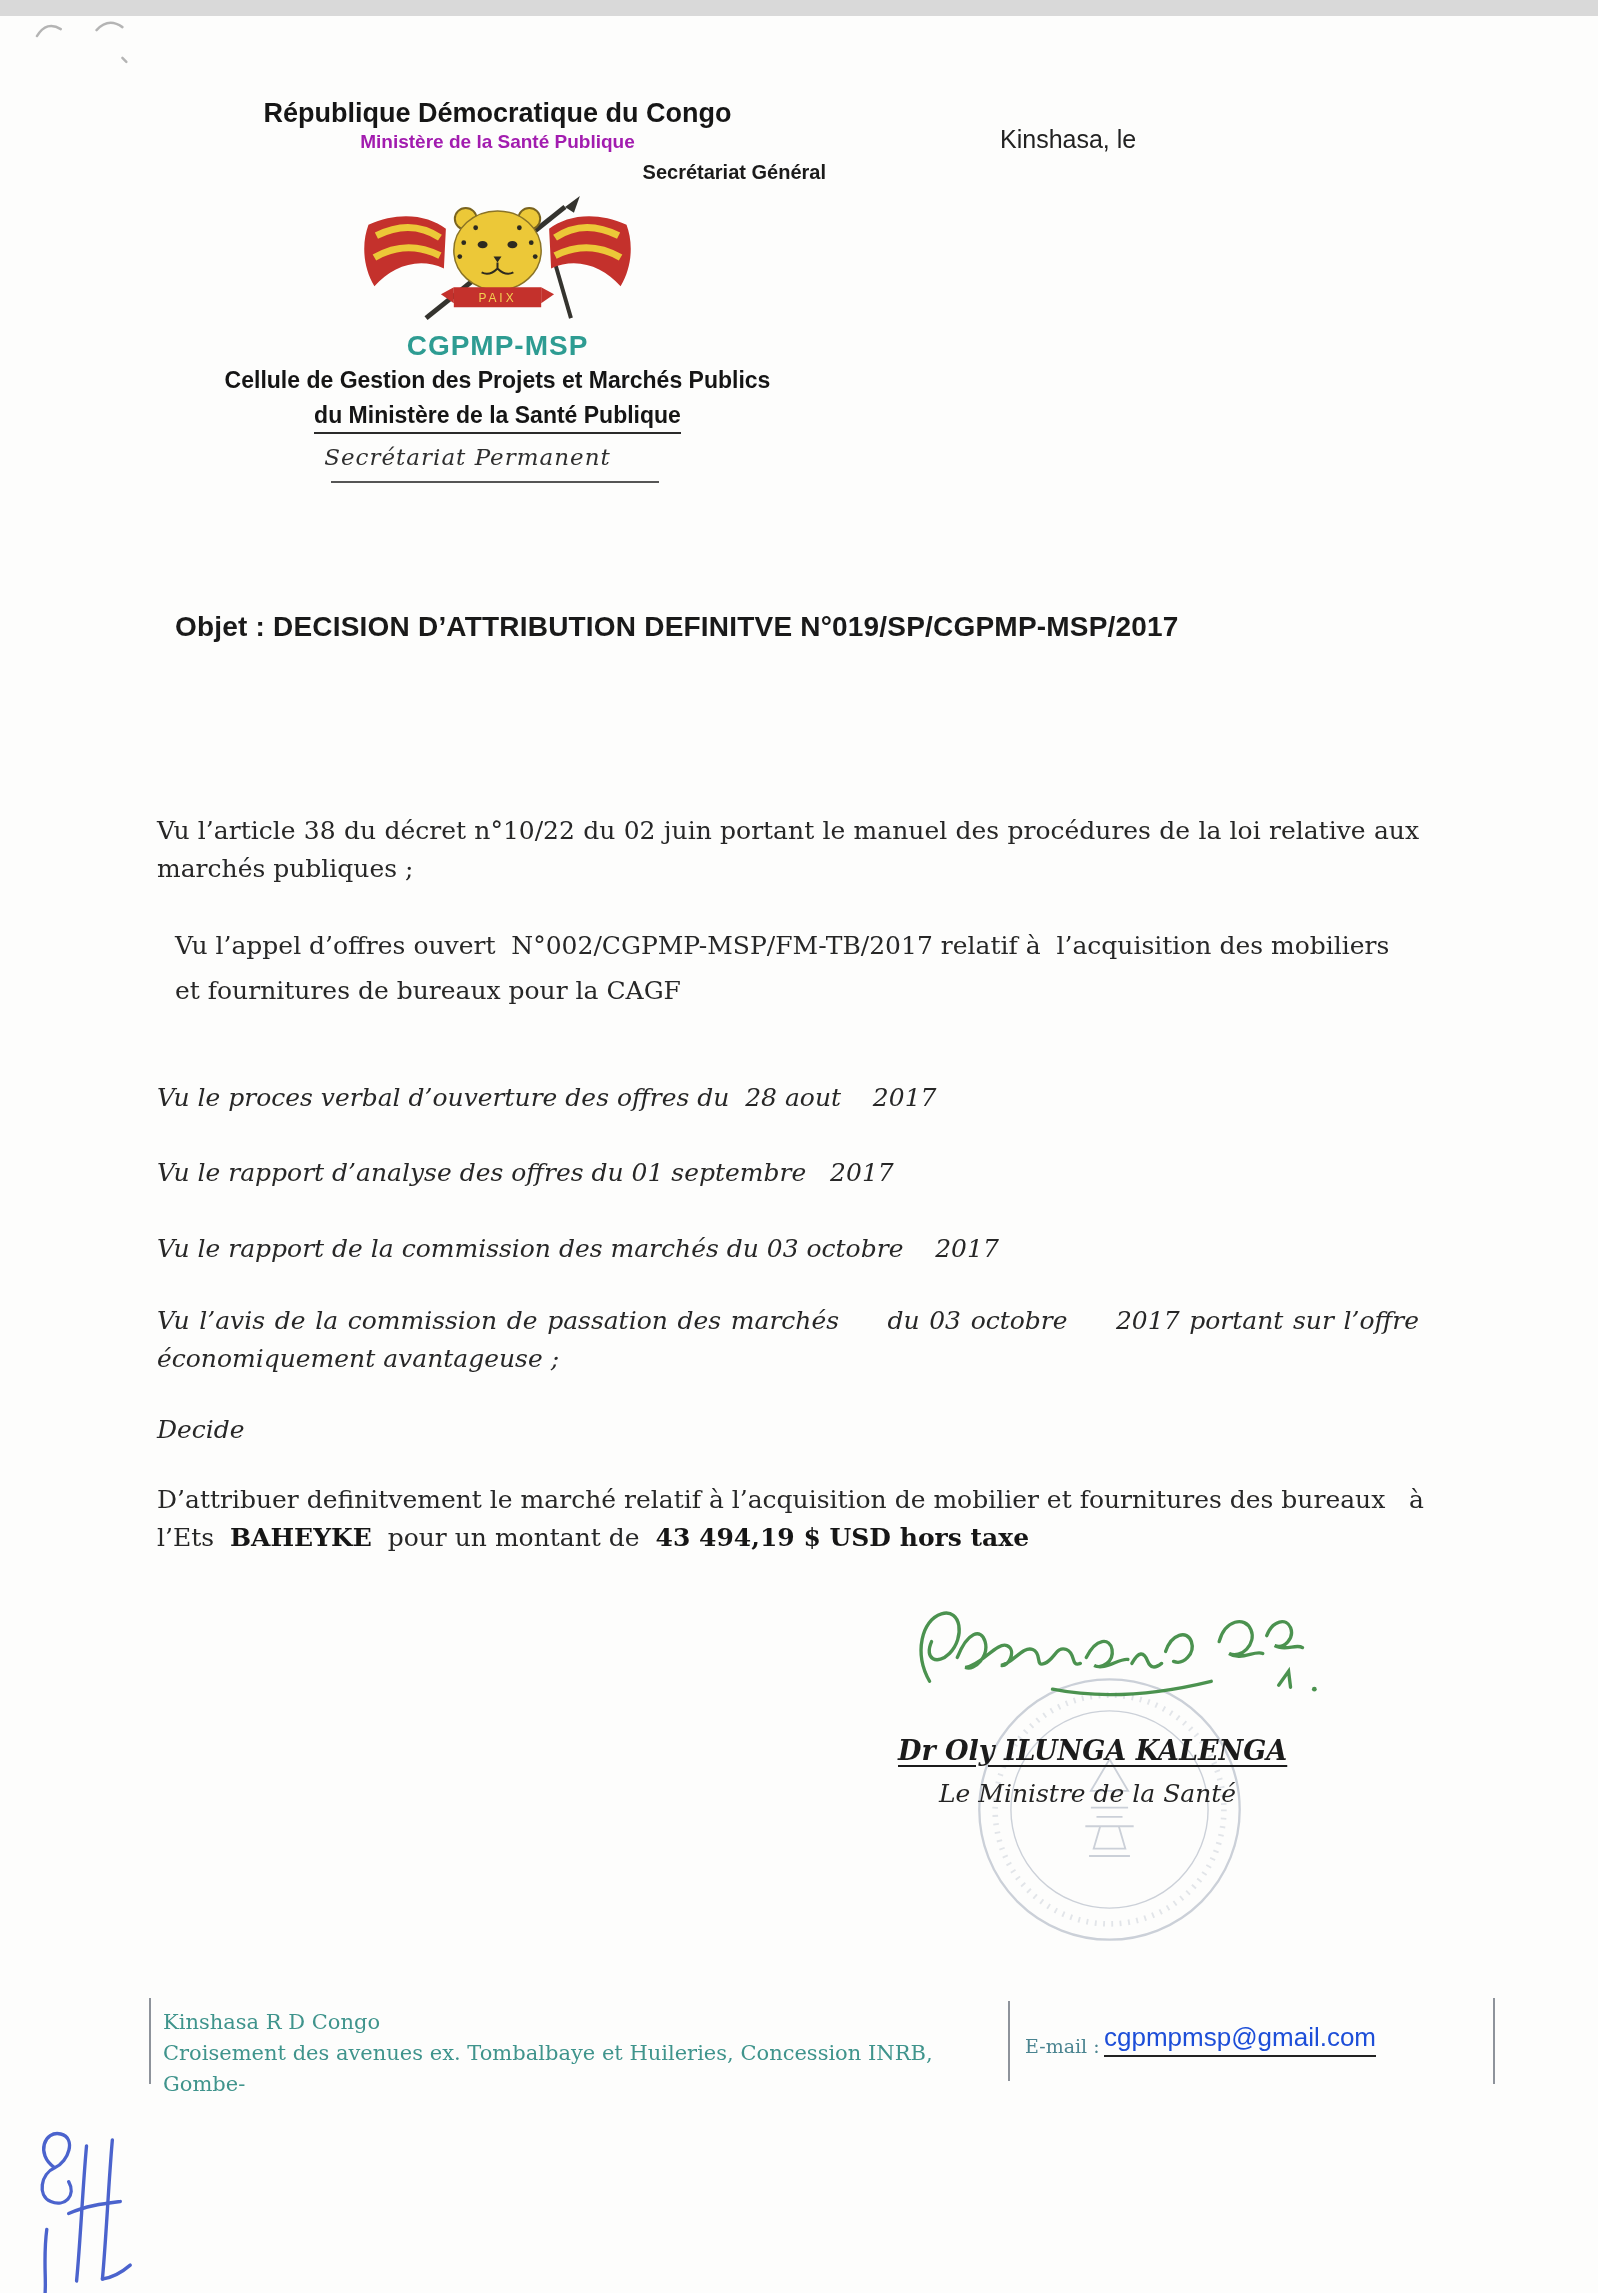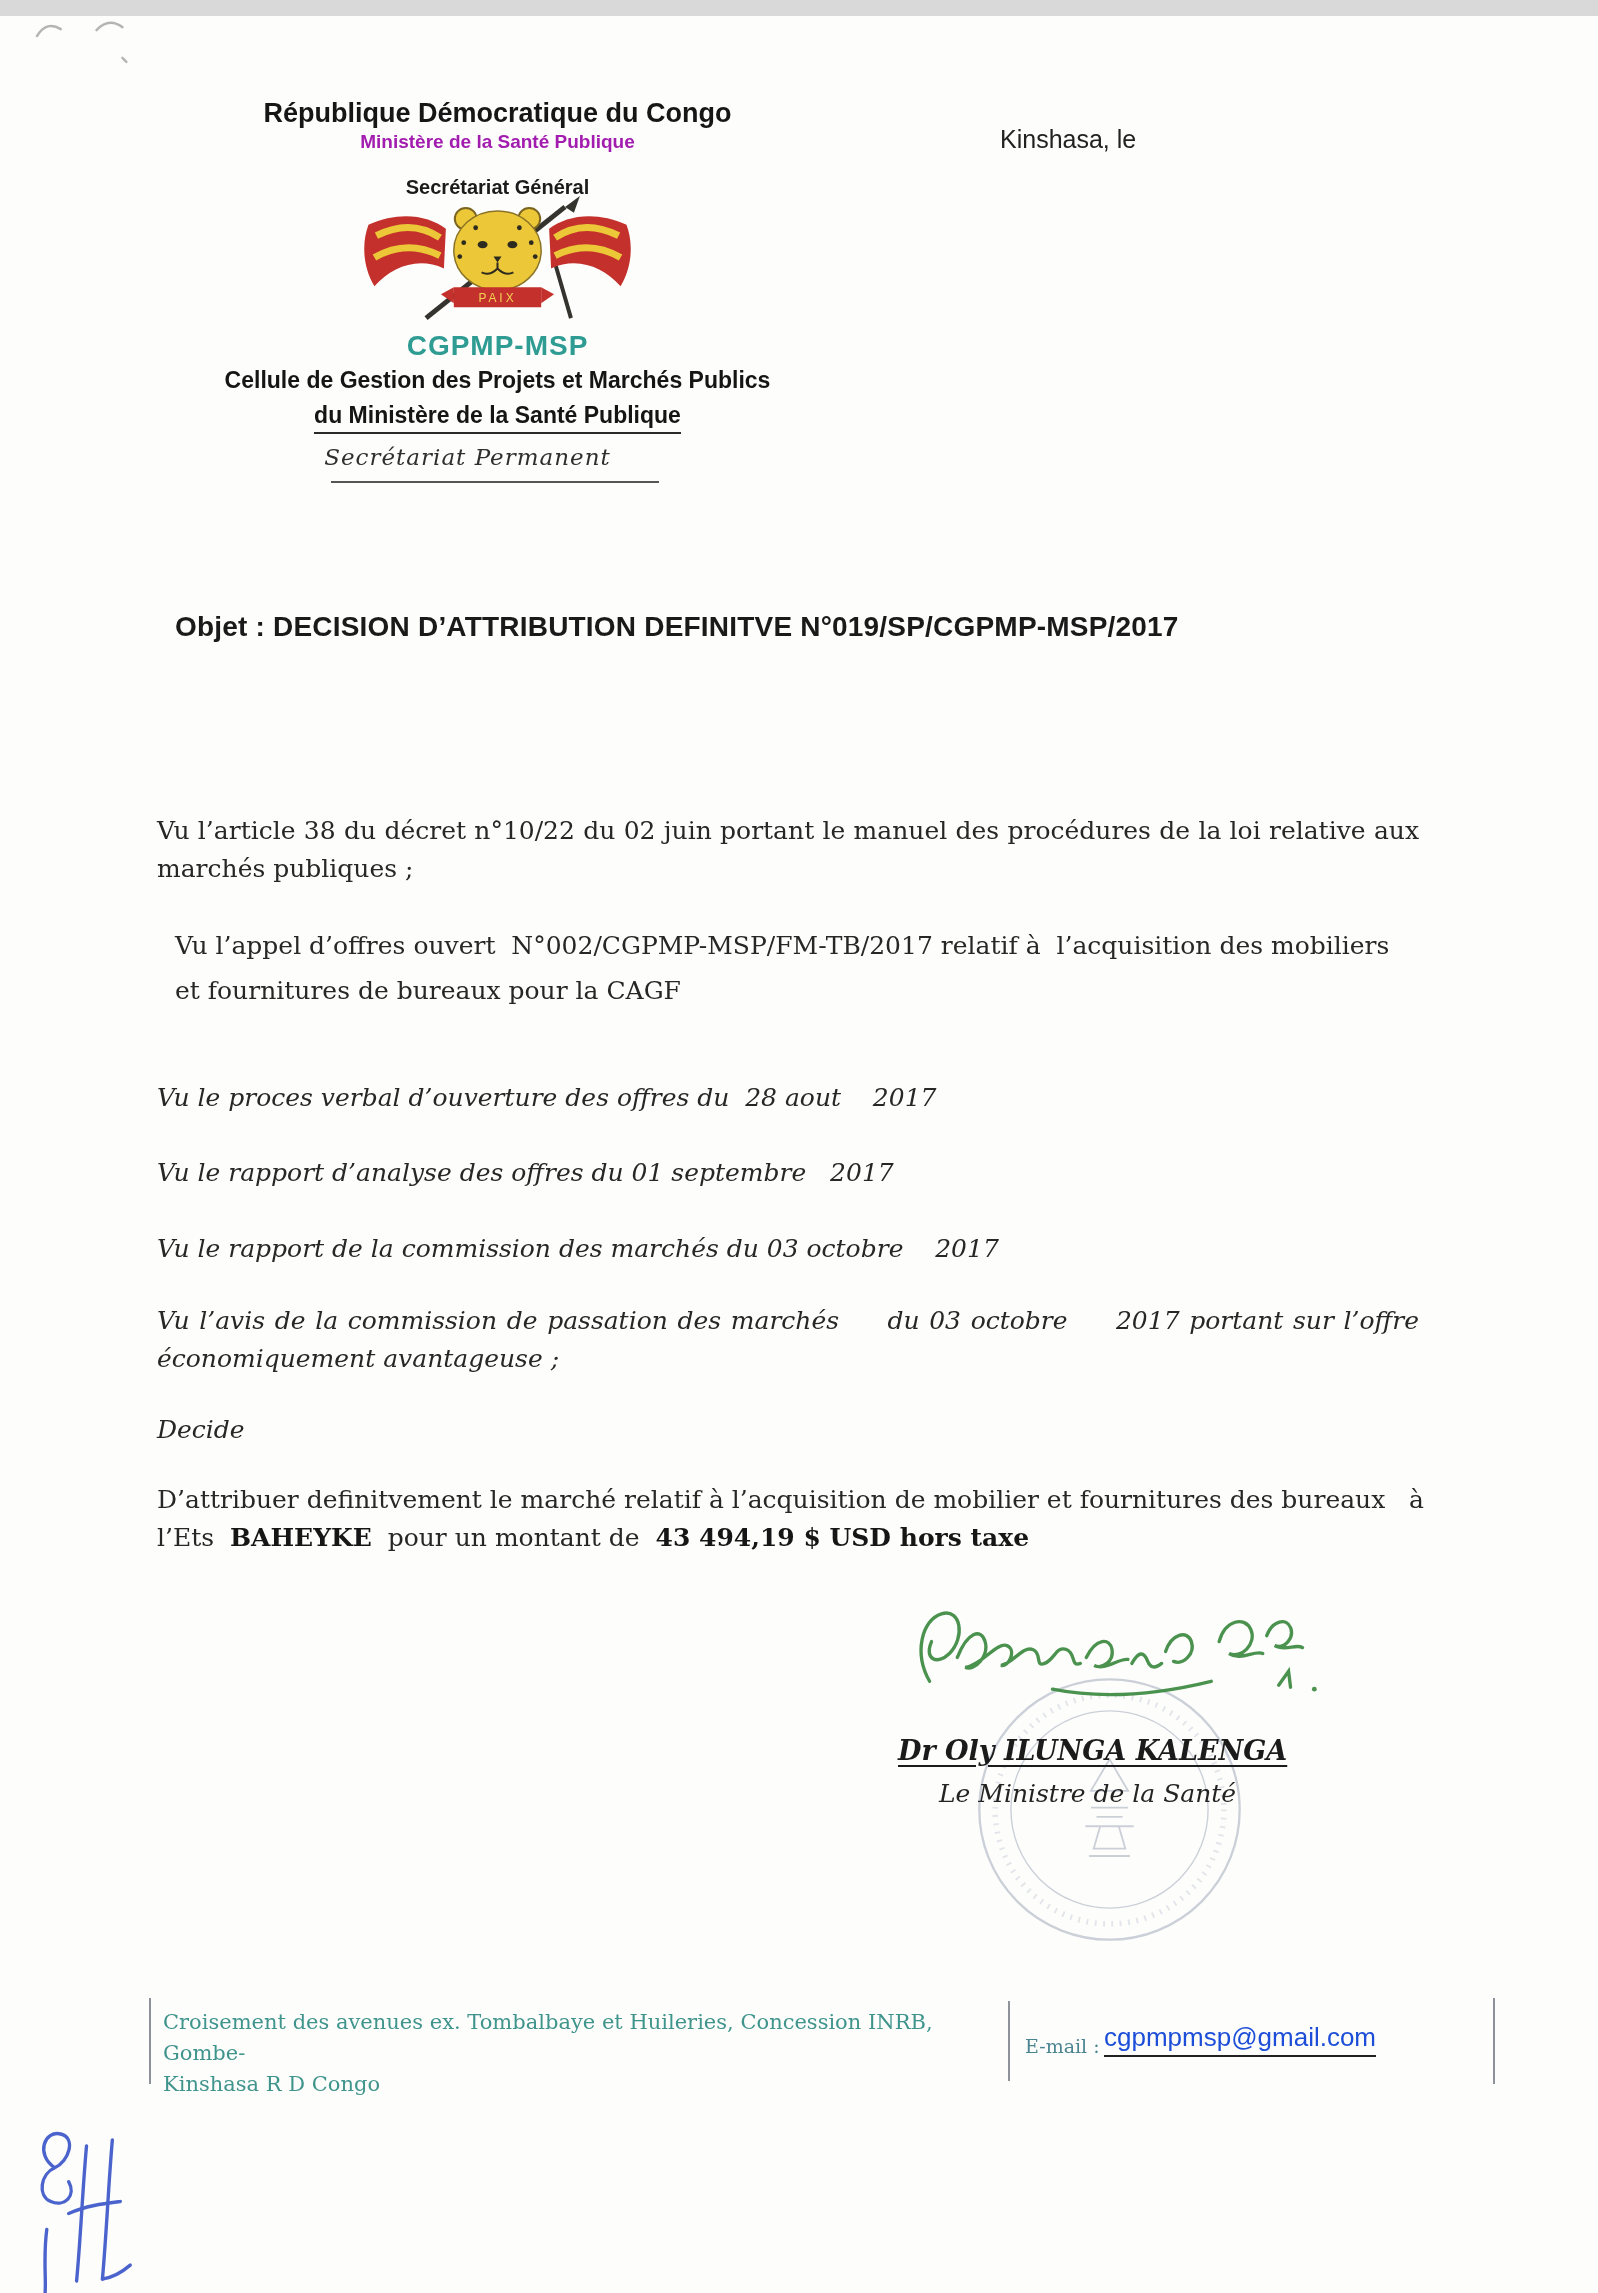--- a/index.html
+++ b/index.html
@@ -9,21 +9,21 @@
     position:relative; width:1599px; height:2293px; margin:16px auto;
     background:#fdfdfc; overflow:hidden;
     font-family:"Liberation Sans", sans-serif; color:#222;
   }
   .abs { position:absolute; }
 
   
   .hdr-col { left:169px; width:657px; text-align:center; }
   .hdr-country { top:82px; font-size:27px; font-weight:bold; color:#161616; }
   .hdr-ministry { top:115px; font-size:19px; font-weight:bold; color:#a21caf; }
-  .hdr-secgen { top:160px; font-size:20px; font-weight:bold; color:#1b1b1b; }
+  .hdr-secgen { top:145px; font-size:20px; font-weight:bold; color:#1b1b1b;text-align:right; }
   .kinshasa { left:1000px; top:109px; font-size:25px; color:#222; }
 
   .org-acronym { top:314px; font-size:28px; font-weight:bold; letter-spacing:1px; color:#2e9c92; }
   .org-line1 { top:351px; font-size:23px; font-weight:bold; color:#151515; }
   .org-line2-wrap { top:386px; }
   .org-line2 { display:inline-block; font-size:23px; font-weight:bold; color:#151515;
                border-bottom:2.5px solid #2a2a2a; padding-bottom:3px; }
   .org-line3-wrap { left:149px; top:428px; width:637px; text-align:center; }
   .org-line3 { font-family:"DejaVu Serif", serif; font-style:italic; font-size:23px; letter-spacing:1px; color:#2f2f2f; }
   .org-rule { left:331px; top:465px; width:328px; border-top:2px solid #555; }
@@ -167,22 +167,22 @@
       <path d="M378 92 l10 -14 l2 16"></path>
       <circle cx="414" cy="96" r="2.4" fill="#3c8a41" stroke="none"></circle>
     </g>
   </svg>
 
   <div class="abs sig-name">Dr Oly ILUNGA KALENGA</div>
   <div class="abs sig-title">Le Ministre de la Santé</div>
 
   <div class="f-bar" style="left:149px; top:1982px; height:86px;"></div>
   <div class="abs f-addr">
+    <div>Kinshasa R D Congo</div>
     <div>Croisement des avenues ex. Tombalbaye et Huileries, Concession INRB, Gombe-</div>
-    <div>Kinshasa R D Congo</div>
   </div>
   <div class="f-bar" style="left:1008px; top:1985px; height:80px;"></div>
   <div class="abs f-email-label">E-mail :</div>
   <div class="abs f-email">cgpmpmsp@gmail.com</div>
   <div class="f-bar" style="left:1493px; top:1982px; height:86px;"></div>
 
   <svg class="abs" style="left:15px; top:2094px;" width="149" height="199" viewBox="0 0 150 200">
     <g stroke="#3853c8" stroke-width="3.4" fill="none" stroke-linecap="round" opacity="0.9">
       <path d="M40 58 C20 44 30 20 46 24 C62 28 54 52 40 58 C26 64 22 86 36 92 C50 98 62 86 54 72"></path>
       <path d="M32 120 C28 150 32 172 30 188"></path>

